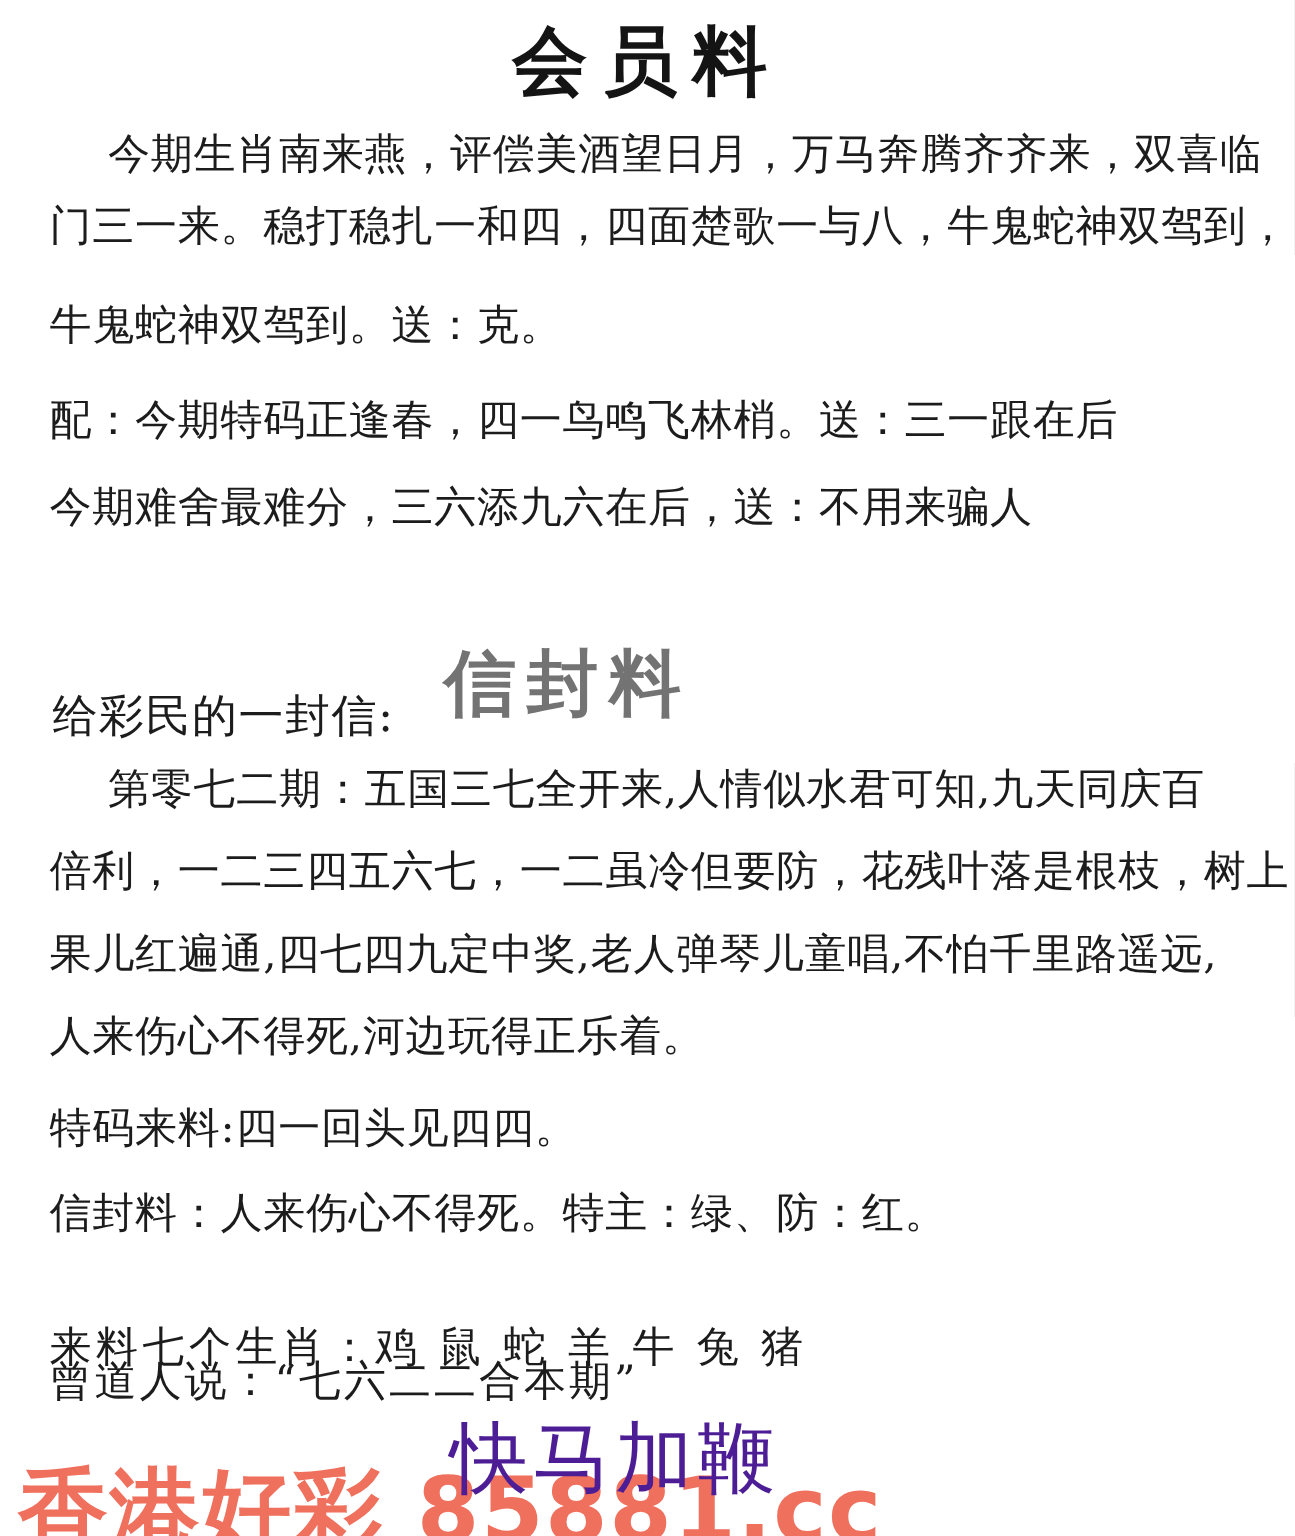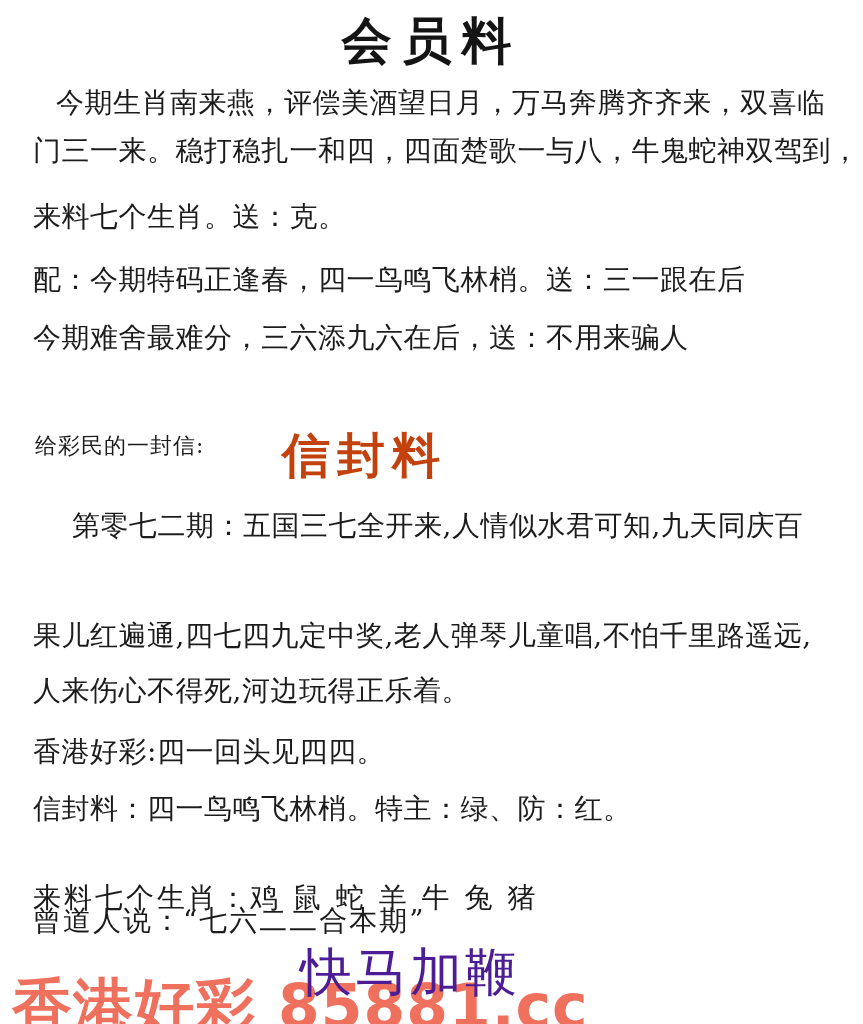--- a/index.html
+++ b/index.html
@@ -31,31 +31,31 @@
     width: 100%;
     text-align: center;
     font-size: 50px;
     font-weight: 600;
     letter-spacing: 10px;
     color: #141414;
   }
   .section-title {
     position: absolute;
     top: 424px;
-    left: 282px;
+    left: 296px;
     font-size: 48px;
     font-weight: 600;
     letter-spacing: 7px;
-    color: #c2410c;
+    color: #737373;
   }
   .intro-label {
     position: absolute;
-    top: 431px;
+    top: 457px;
     left: 35px;
-    font-size: 22px;
+    font-size: 30px;
     letter-spacing: 1px;
   }
   .watermark {
     position: absolute;
     top: 967px;
     left: 12px;
     font-family: "DejaVu Sans", "Liberation Sans", sans-serif;
     font-weight: 700;
     font-size: 60px;
     letter-spacing: 1px;
@@ -73,35 +73,36 @@
     z-index: 2;
   }
 </style>
 </head>
 <body>
 
 <div class="page">
 
   <div class="doc-title">会员料</div>
 
-  <div class="line" style="top:84px;  left:56px;">今期生肖南来燕，评偿美酒望日月，万马奔腾齐齐来，双喜临</div>
+  <div class="line" style="top:84px;  left:72px;">今期生肖南来燕，评偿美酒望日月，万马奔腾齐齐来，双喜临</div>
   <div class="line" style="top:132px; left:33px;">门三一来。稳打稳扎一和四，四面楚歌一与八，牛鬼蛇神双驾到，</div>
-  <div class="line" style="top:198px; left:33px;">来料七个生肖。送：克。</div>
+  <div class="line" style="top:198px; left:33px;">牛鬼蛇神双驾到。送：克。</div>
   <div class="line" style="top:319px; left:33px;">今期难舍最难分，三六添九六在后，送：不用来骗人</div>
   <div class="line" style="top:261px; left:33px;">配：今期特码正逢春，四一鸟鸣飞林梢。送：三一跟在后</div>
 
   <div class="intro-label">给彩民的一封信:</div>
 
   <div class="section-title">信封料</div>
 
   <div class="line" style="top:507px; left:72px;">第零七二期：五国三七全开来,人情似水君可知,九天同庆百</div>
+  <div class="line" style="top:562px; left:33px;">倍利，一二三四五六七，一二虽冷但要防，花残叶落是根枝，树上</div>
   <div class="line" style="top:672px; left:33px;">人来伤心不得死,河边玩得正乐着。</div>
   <div class="line" style="top:617px; left:33px;">果儿红遍通,四七四九定中奖,老人弹琴儿童唱,不怕千里路遥远,</div>
-  <div class="line" style="top:733px; left:33px;">香港好彩:四一回头见四四。</div>
-  <div class="line" style="top:790px; left:33px;">信封料：四一鸟鸣飞林梢。特主：绿、防：红。</div>
+  <div class="line" style="top:733px; left:33px;">特码来料:四一回头见四四。</div>
+  <div class="line" style="top:790px; left:33px;">信封料：人来伤心不得死。特主：绿、防：红。</div>
   <div class="line" style="top:847px; left:33px; letter-spacing:3px;margin-top:32px;">来料七个生肖：鸡 鼠 蛇 羊 牛 兔 猪</div>
   <div class="line" style="top:902px; left:33px; letter-spacing:2px;text-align:right;">曾道人说：“七六二二合本期”</div>
 
   <div class="watermark" style="color: rgb(240, 112, 94);">香港好彩 85881.cc</div>
 
   <div class="overlay-script">快马加鞭</div>
 
 </div>
 
 </body></html>

